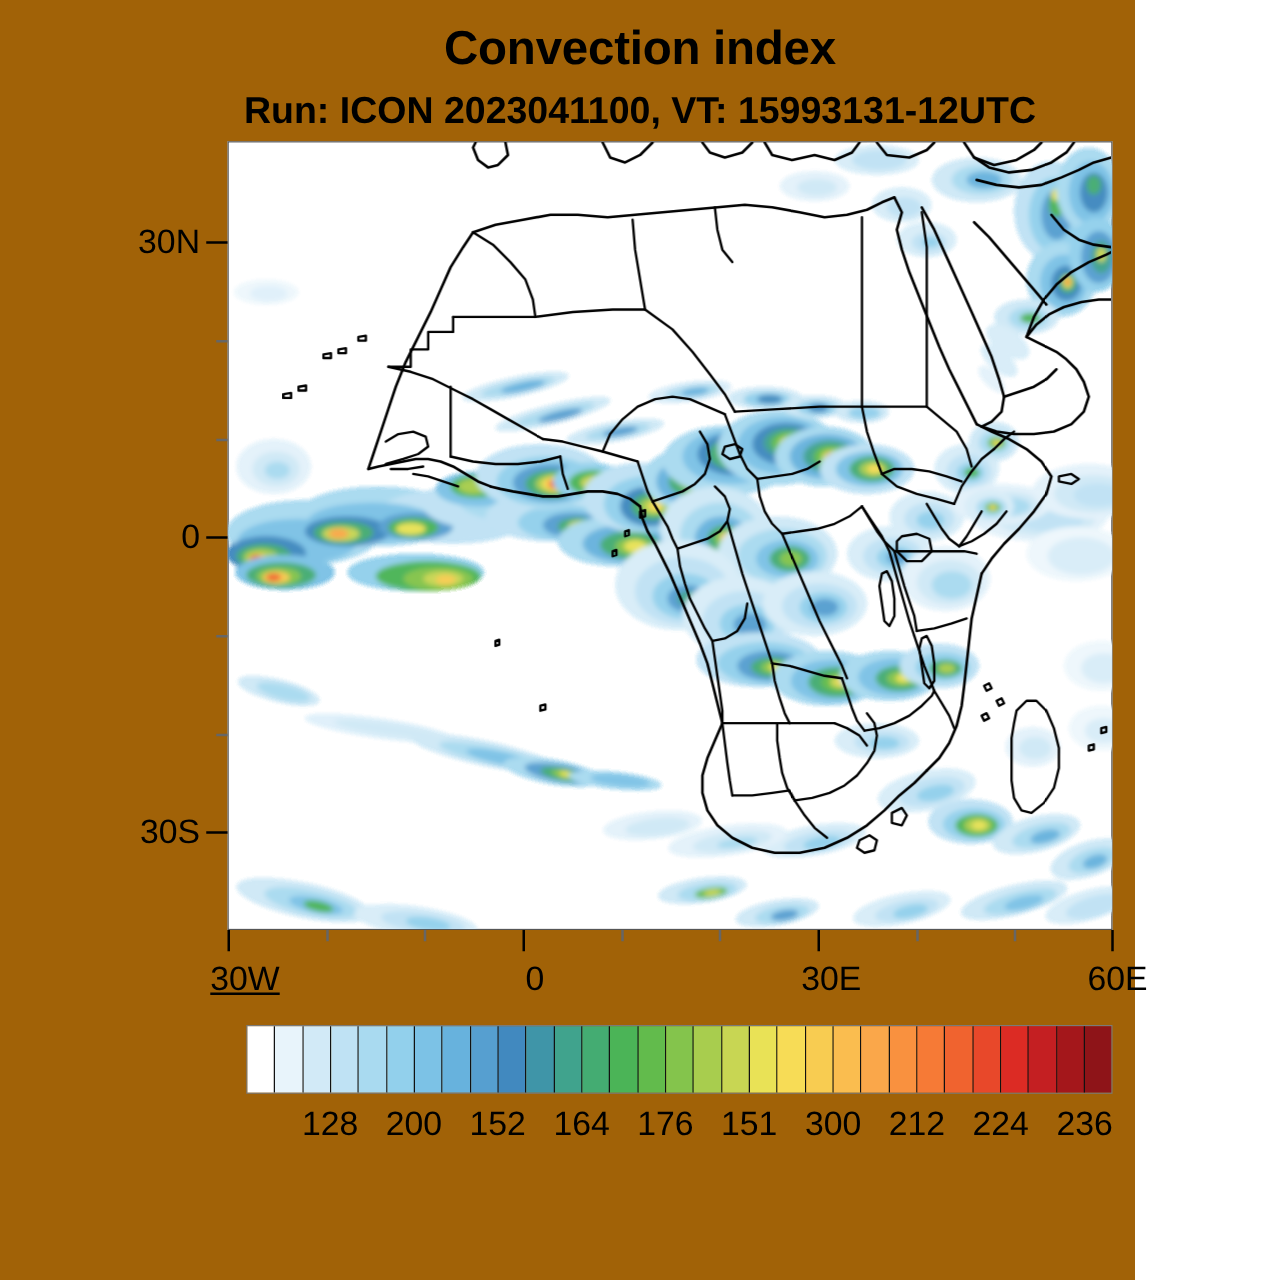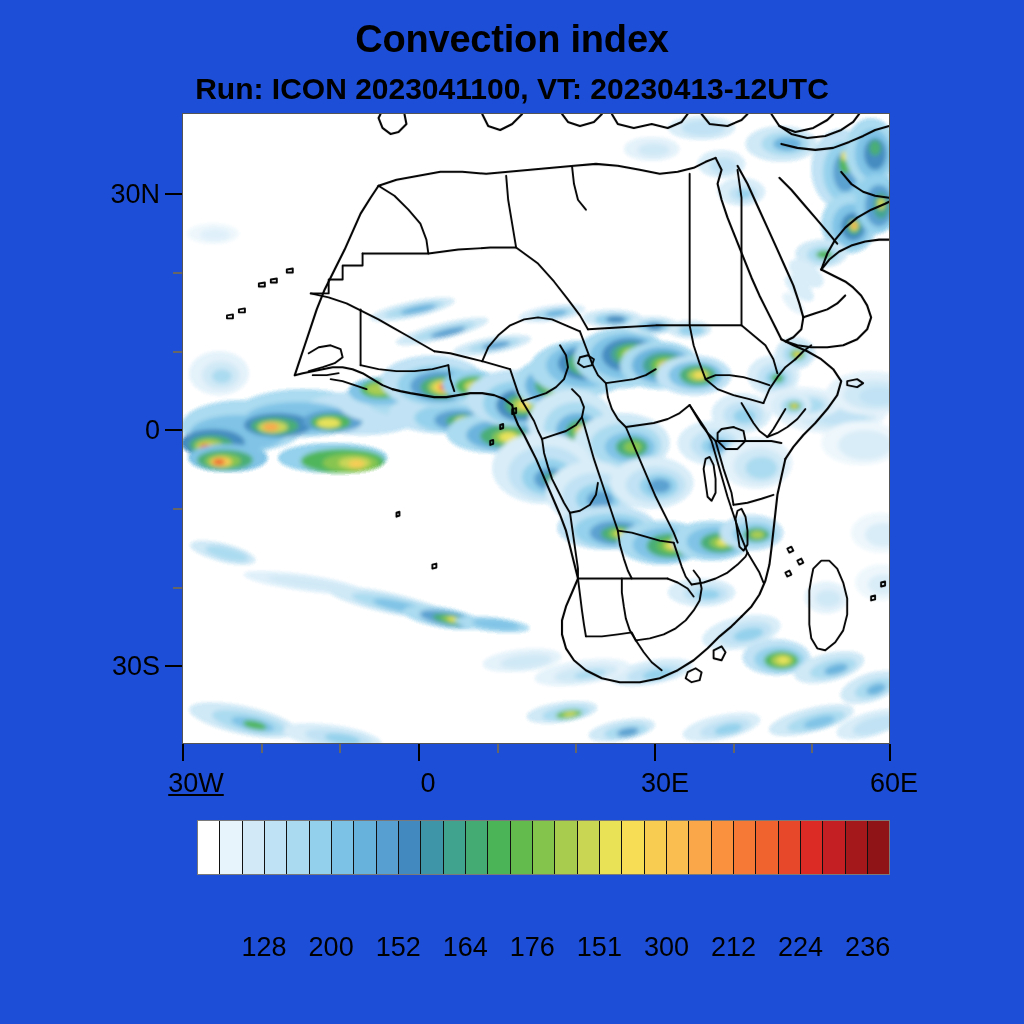--- a/index.html
+++ b/index.html
@@ -11,23 +11,23 @@
     width: 1024px;
     height: 1024px;
     font-family: "Liberation Sans", sans-serif;
     overflow: hidden;
     position: relative;
   }
 
   #figure {
     position: absolute;
     left: 0; top: 0;
-    width: 1024px;
+    width: 908px;
     height: 1024px;
-    background: #1d4ed8;
+    background: #a16207;
   }
 
   
   #title-main {
     position: absolute;
     left: 0; top: 18px;
     width: 1024px;
     text-align: center;
     font-size: 38px;
     font-weight: bold;
@@ -98,39 +98,39 @@
     flex: 1 1 0;
     height: 100%;
     border-right: 1px solid #111;
     box-sizing: border-box;
   }
   #colorbar .cbcell:last-child { border-right: none; }
 
   #cb-labels {
     position: absolute;
     left: 197px;
-    top: 932px;
+    top: 884px;
     width: 693px;
     height: 36px;
   }
   .cb-label {
     position: absolute;
     transform: translateX(-50%);
     font-size: 27px;
     color: #000000;
     white-space: nowrap;
   }
 </style>
 </head>
 <body>
 
 <div id="figure">
 
   <div id="title-main">Convection index</div>
-  <div id="title-sub">Run: ICON 2023041100,  VT: 20230413-12UTC</div>
+  <div id="title-sub">Run: ICON 2023041100,  VT: 15993131-12UTC</div>
 
   <div id="plot-area">
     <svg id="map-svg" viewBox="0 0 708 631" preserveAspectRatio="none">
       <defs>
 
         <filter id="soft" x="-30%" y="-30%" width="160%" height="160%">
           <feGaussianBlur stdDeviation="5"></feGaussianBlur>
         </filter>
         <filter id="soft2" x="-30%" y="-30%" width="160%" height="160%">
           <feGaussianBlur stdDeviation="3"></feGaussianBlur>

